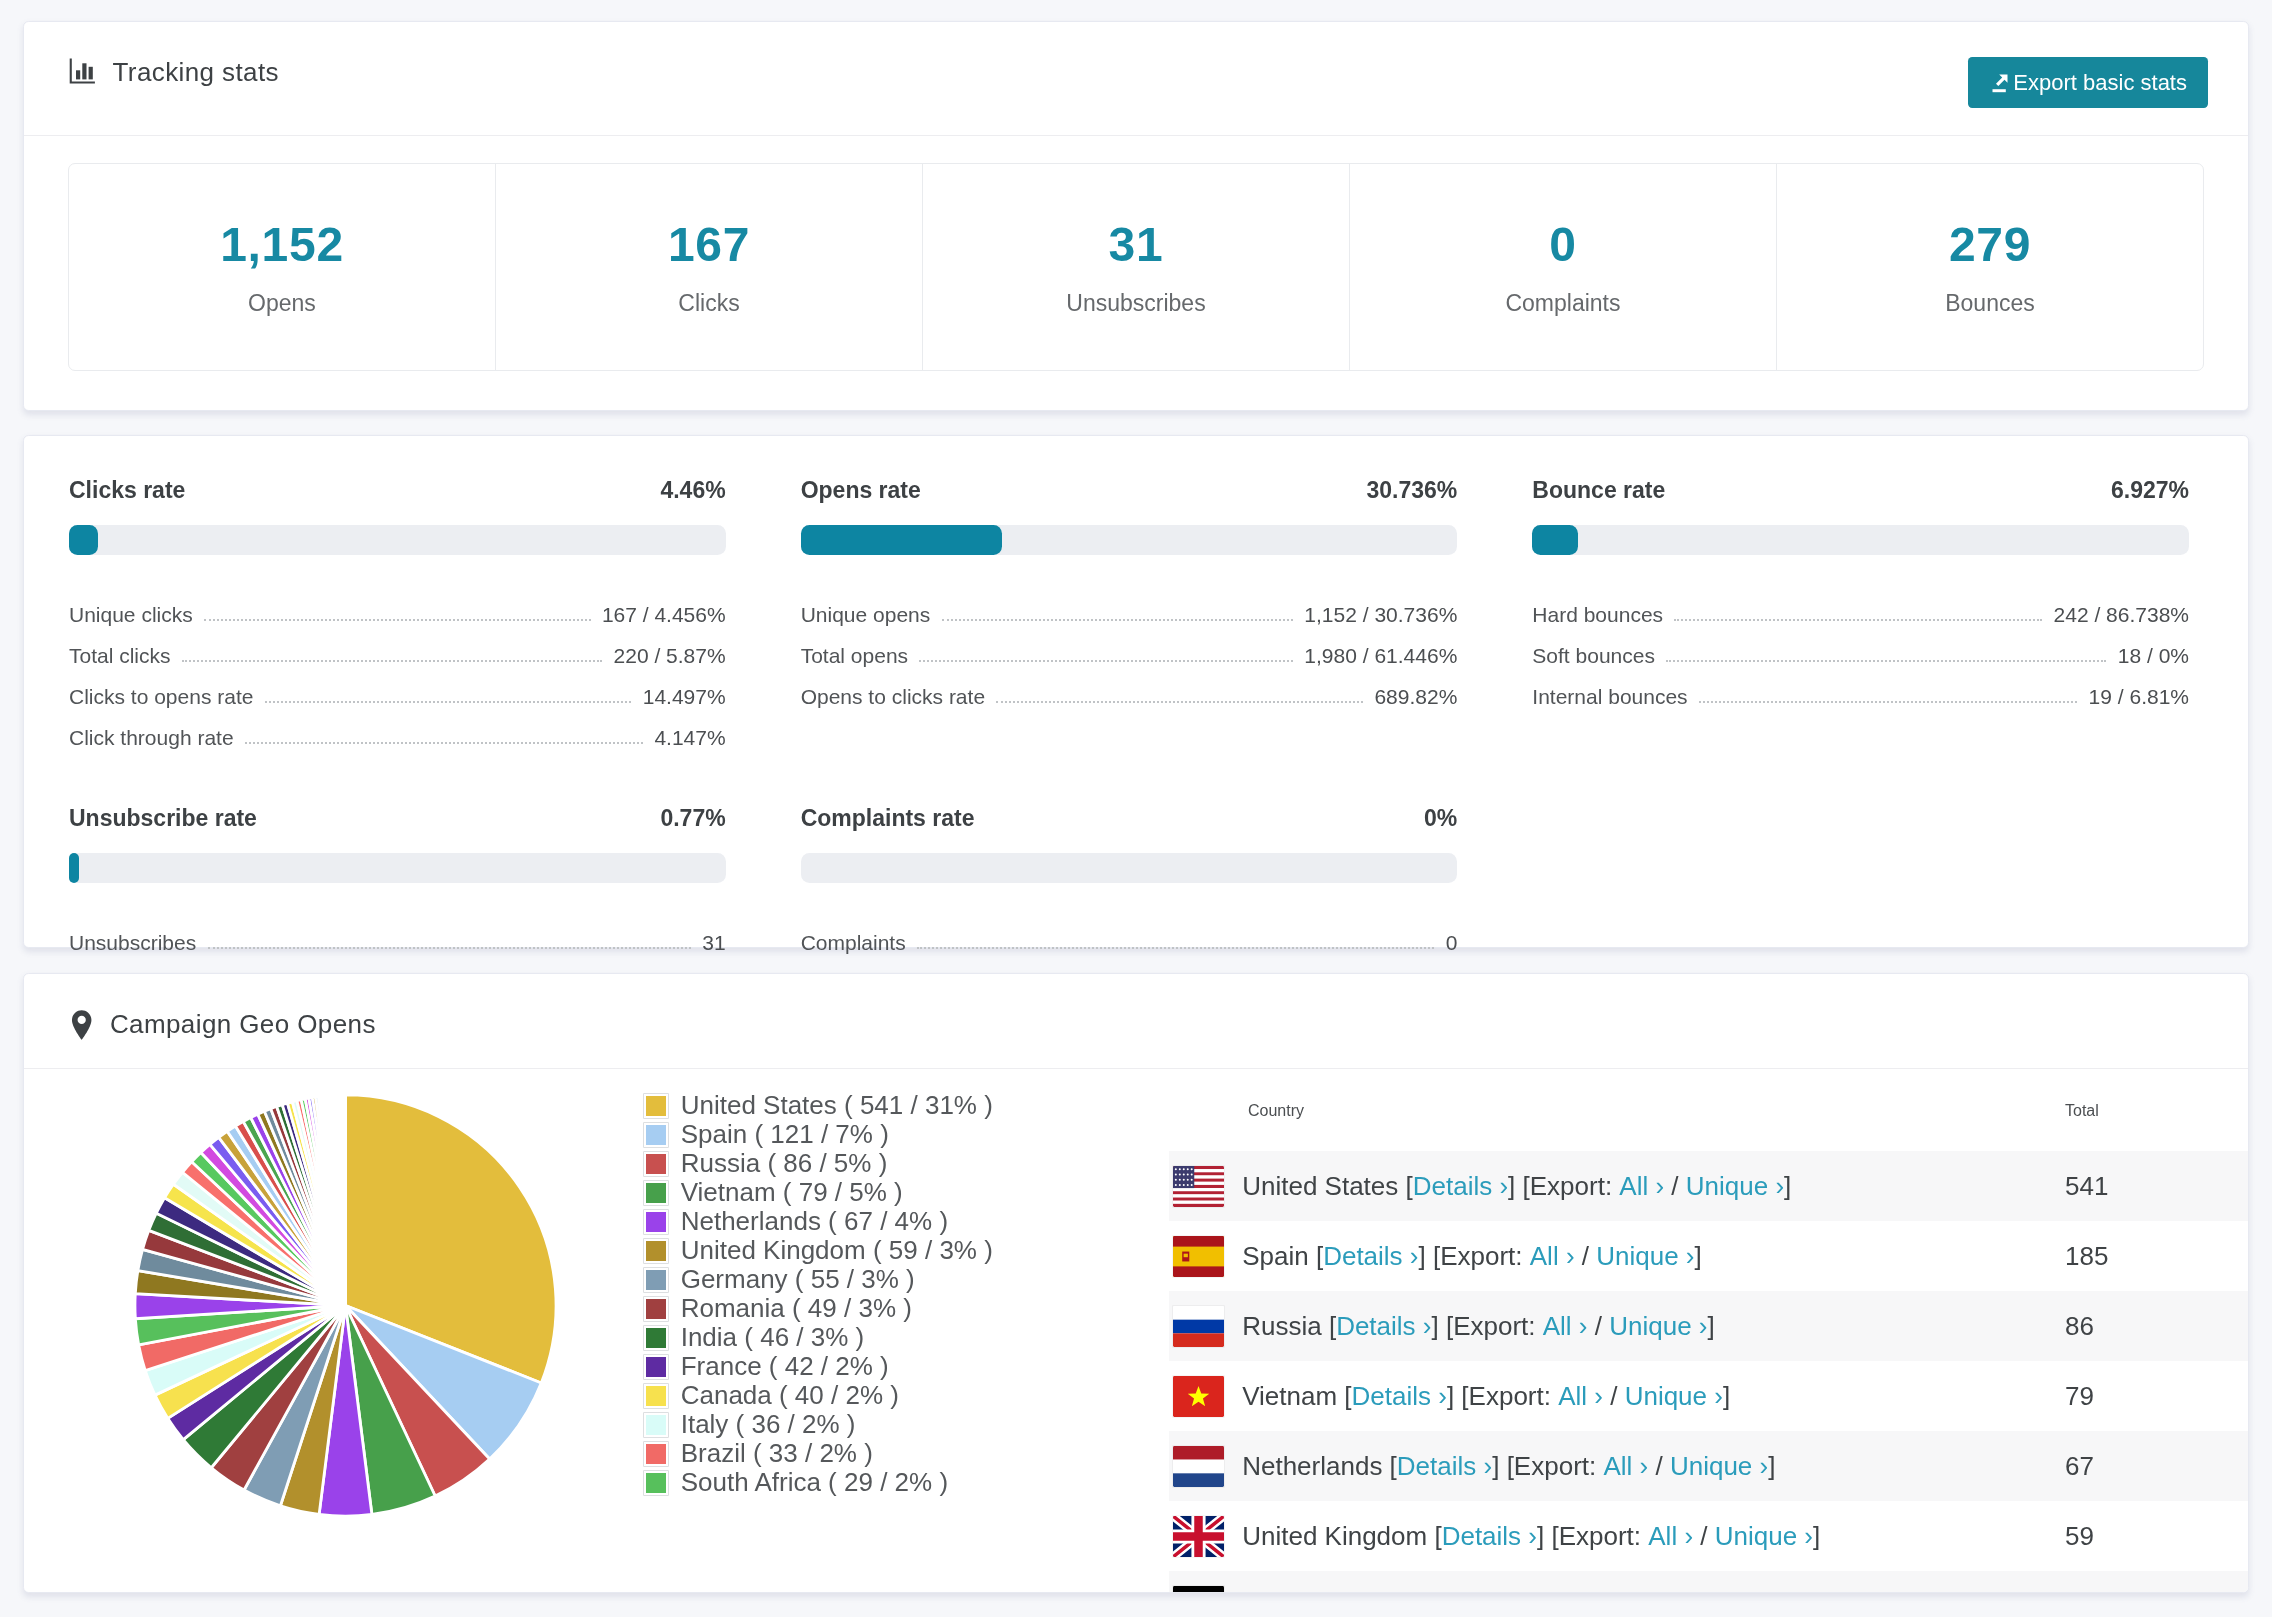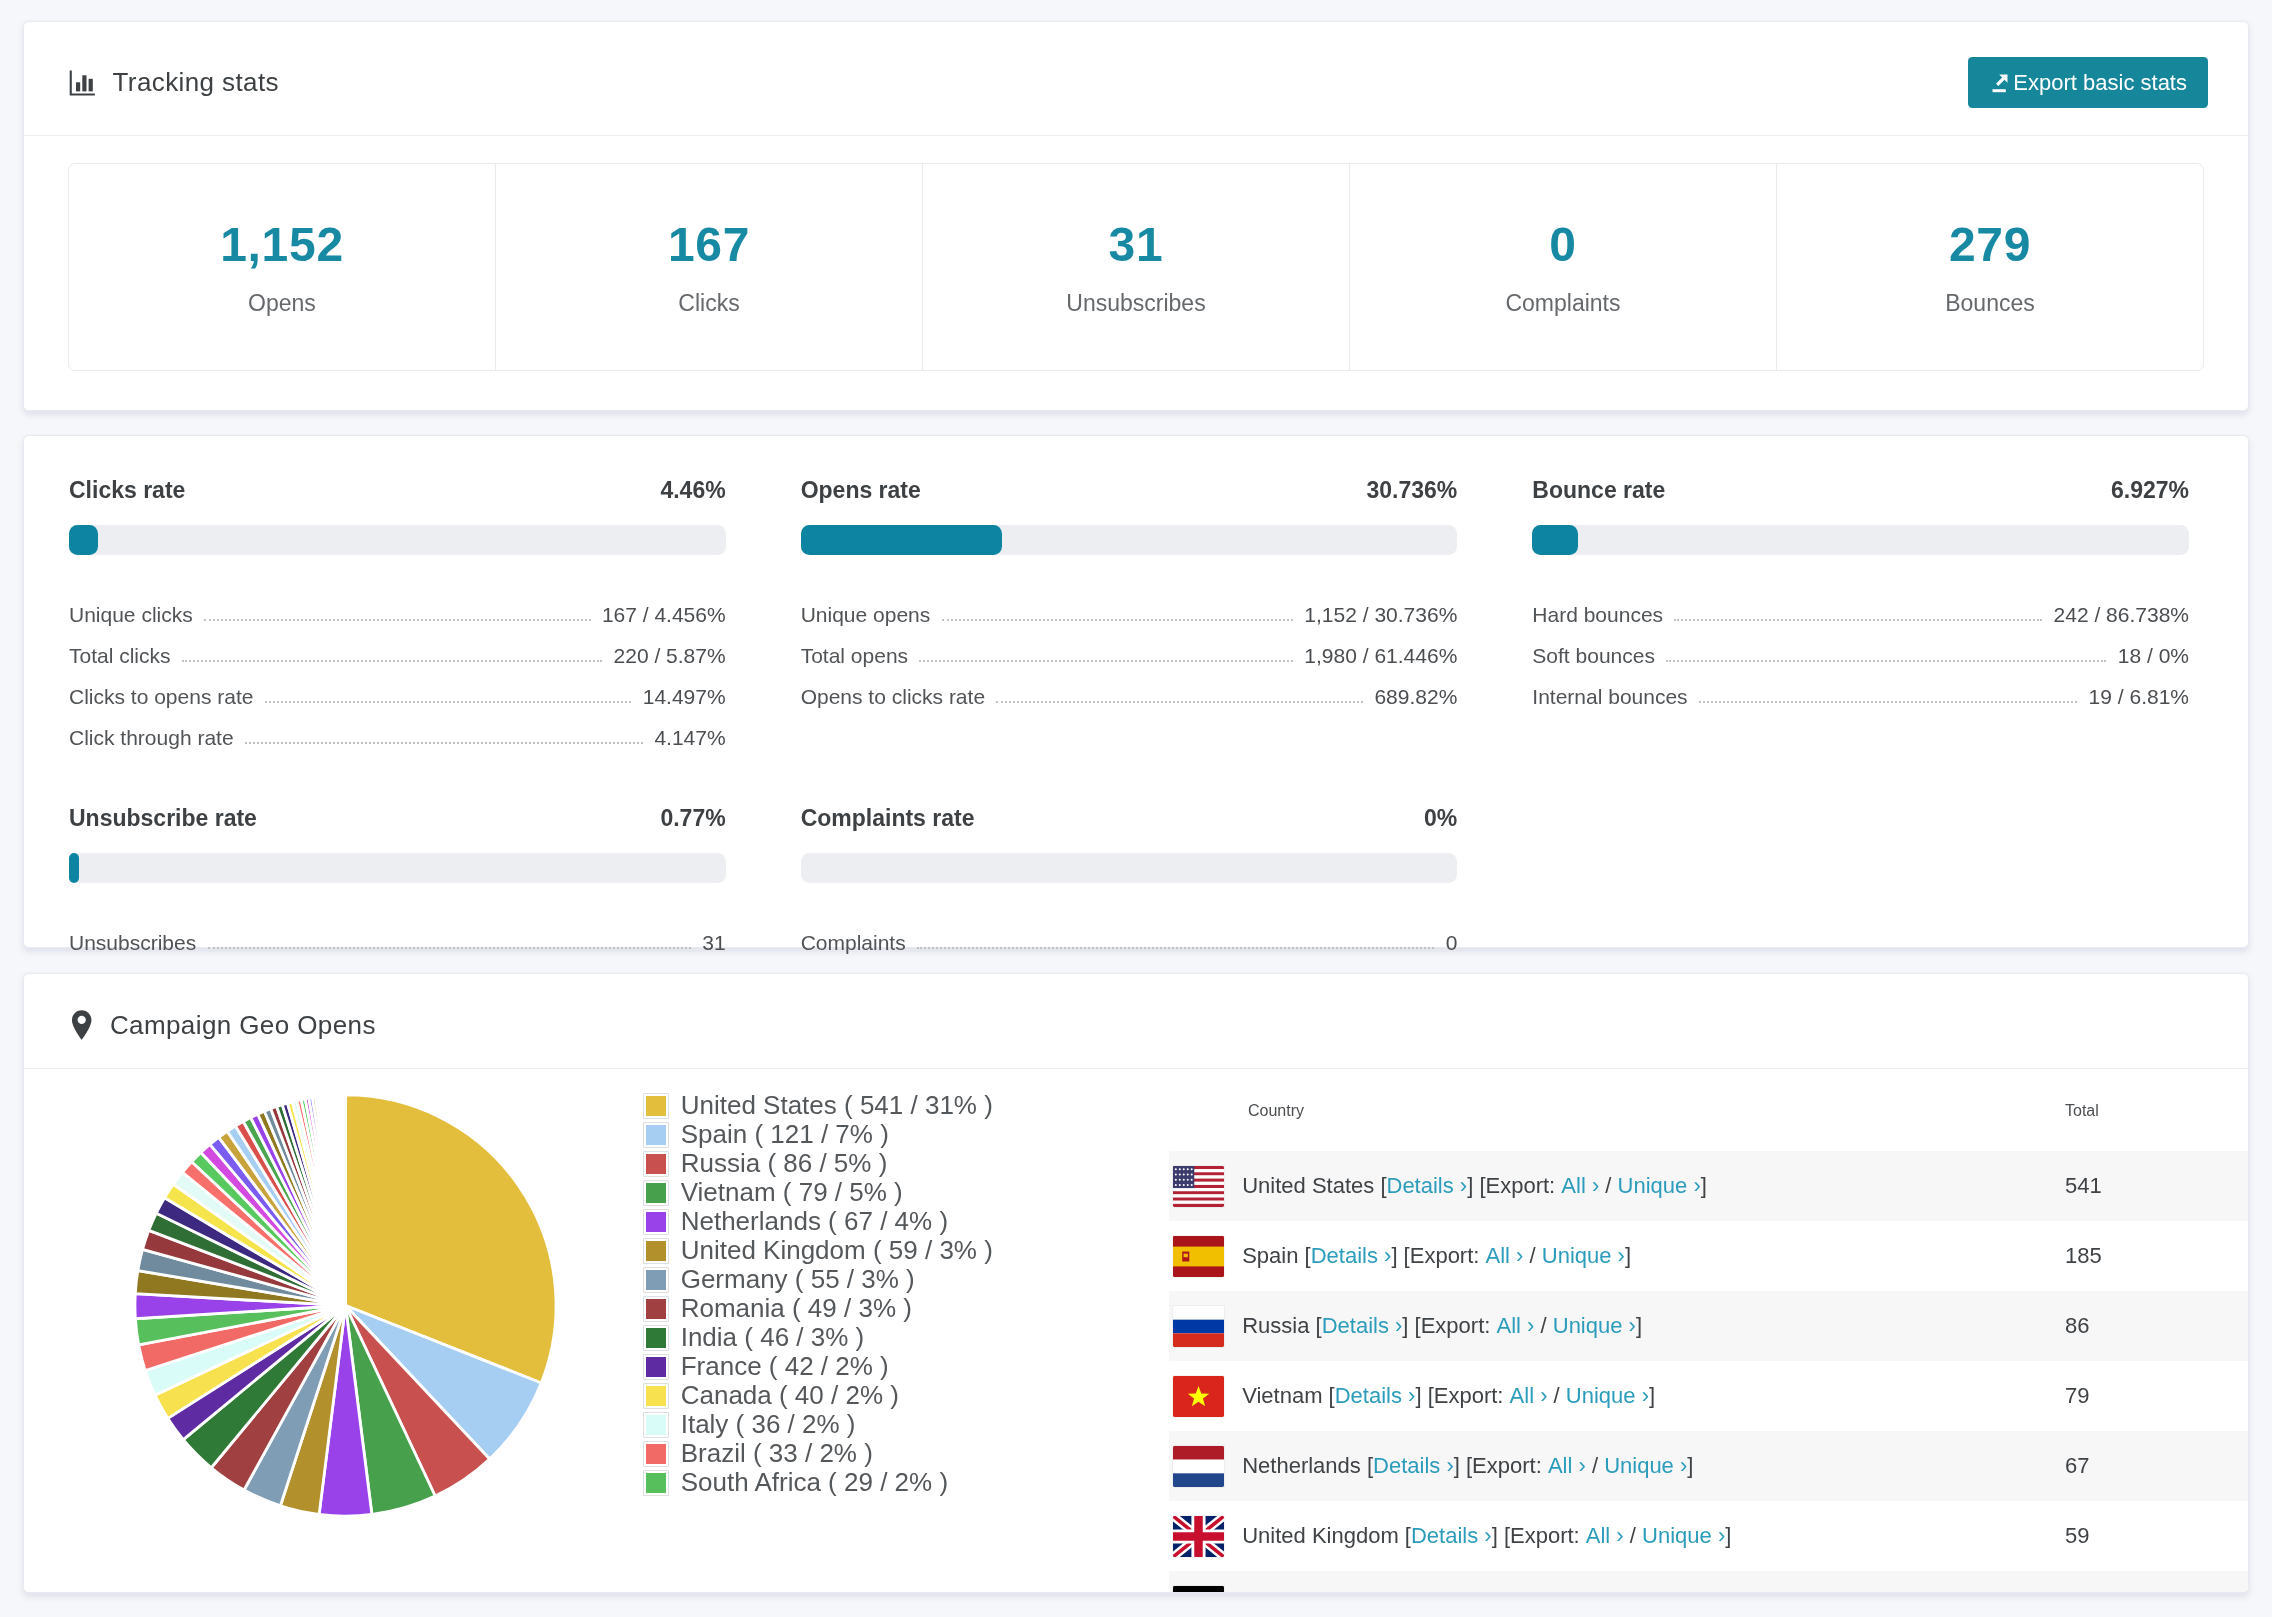--- a/index.html
+++ b/index.html
@@ -11,21 +11,21 @@
   }
   .card{
     position:absolute;left:23px;width:2226px;background:#ffffff;
     border:0.7px solid #e7e9f1;border-radius:5.6px;box-sizing:border-box;
     box-shadow:0 3.5px 6.4px rgba(90,100,140,0.14);
   }
   #card-tracking{top:21px;height:390px;}
   #card-rates{top:435px;height:513px;}
   #card-geo{top:973px;height:620px;overflow:hidden;}
 
-  .card-header{display:flex;align-items:center;padding:35px 40px 0 45px;}
+  .card-header{display:flex;padding:35px 40px 0 45px;}
   .card-title{font-size:26px;color:#3d4144;letter-spacing:0.4px;margin-left:15.5px;}
   .hdr-icon{flex:none;display:inline-flex;}
   .card-divider{border-bottom:1.4px solid #ededf0;margin:27px 0 0 0;}
 
   
   .export-btn{
     margin-left:auto;background:#16879b;color:#fff;border:none;border-radius:4.2px;
     height:51px;padding:0 21px;display:flex;align-items:center;
     font-size:22px;font-family:inherit;cursor:pointer;
   }
@@ -51,21 +51,21 @@
   .geo-content{display:flex;align-items:flex-start;padding:1.4px 0 0 106px;}
   #geo-pie{flex:none;margin-top:20px;}
   .legend{flex:none;width:452px;margin-left:83px;margin-top:21px;}
   .legend-item{display:flex;align-items:center;height:29px;font-size:26px;color:#55585b;cursor:pointer;}
   .swatch{flex:none;width:20px;height:20px;border:2.8px solid #fff;box-shadow:0 0 0 0.7px #cfd2d5;margin-right:12.7px;}
 
   .geo-table-wrap{flex:1;margin-left:73px;}
   table.geo{width:100%;border-collapse:collapse;table-layout:fixed;}
   table.geo th{height:79px;text-align:left;font-weight:400;font-size:16px;color:#4b4e51;}
   table.geo th.country-h{padding-left:79px;}
-  table.geo td{height:68px;font-size:22px;color:#3f4346;}
+  table.geo td{height:68px;font-size:26px;color:#3f4346;}
   table.geo col.total-col{width:184px;}
   tr.zebra{background:#f7f7f8;}
   .country-cell{display:flex;align-items:center;padding-left:2.8px;white-space:nowrap;}
   .flag{flex:none;width:51px;height:41px;margin-right:18.4px;display:inline-flex;box-shadow:0 0 0 0.7px rgba(0,0,0,0.06);}
   .flag svg{width:51px;height:41px;border-radius:1.4px;}
   .geo-link{color:#2b9cbb;text-decoration:none;cursor:pointer;}
   .sep{color:#3f4346;}
   .total-cell{color:#4b4e51;}
 </style>
 </head>

